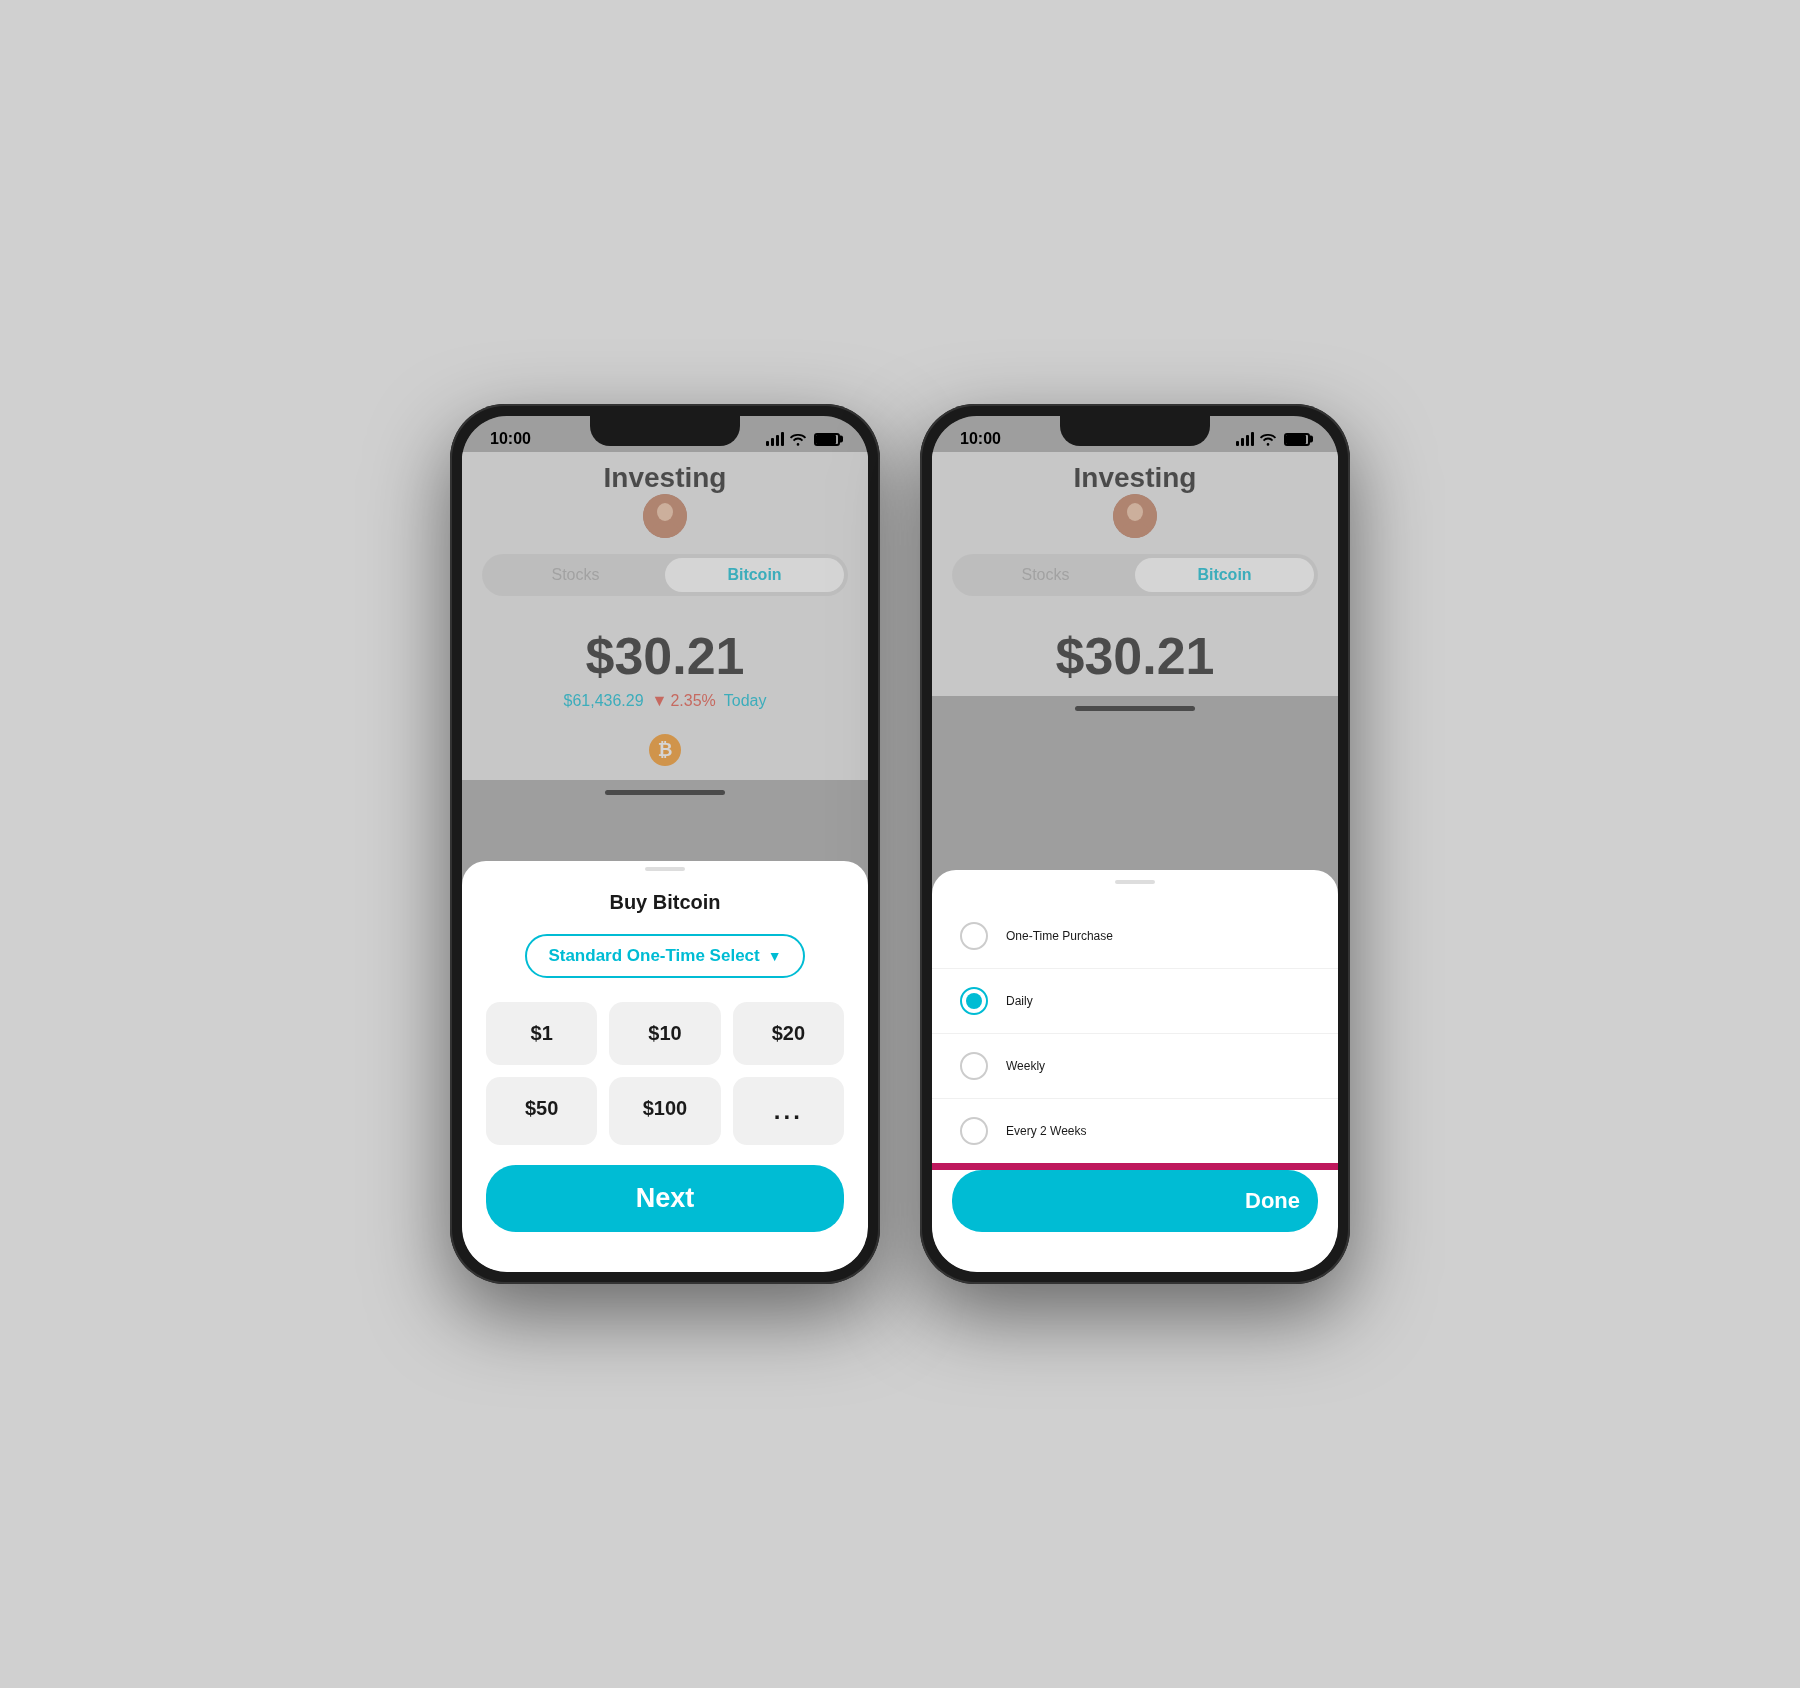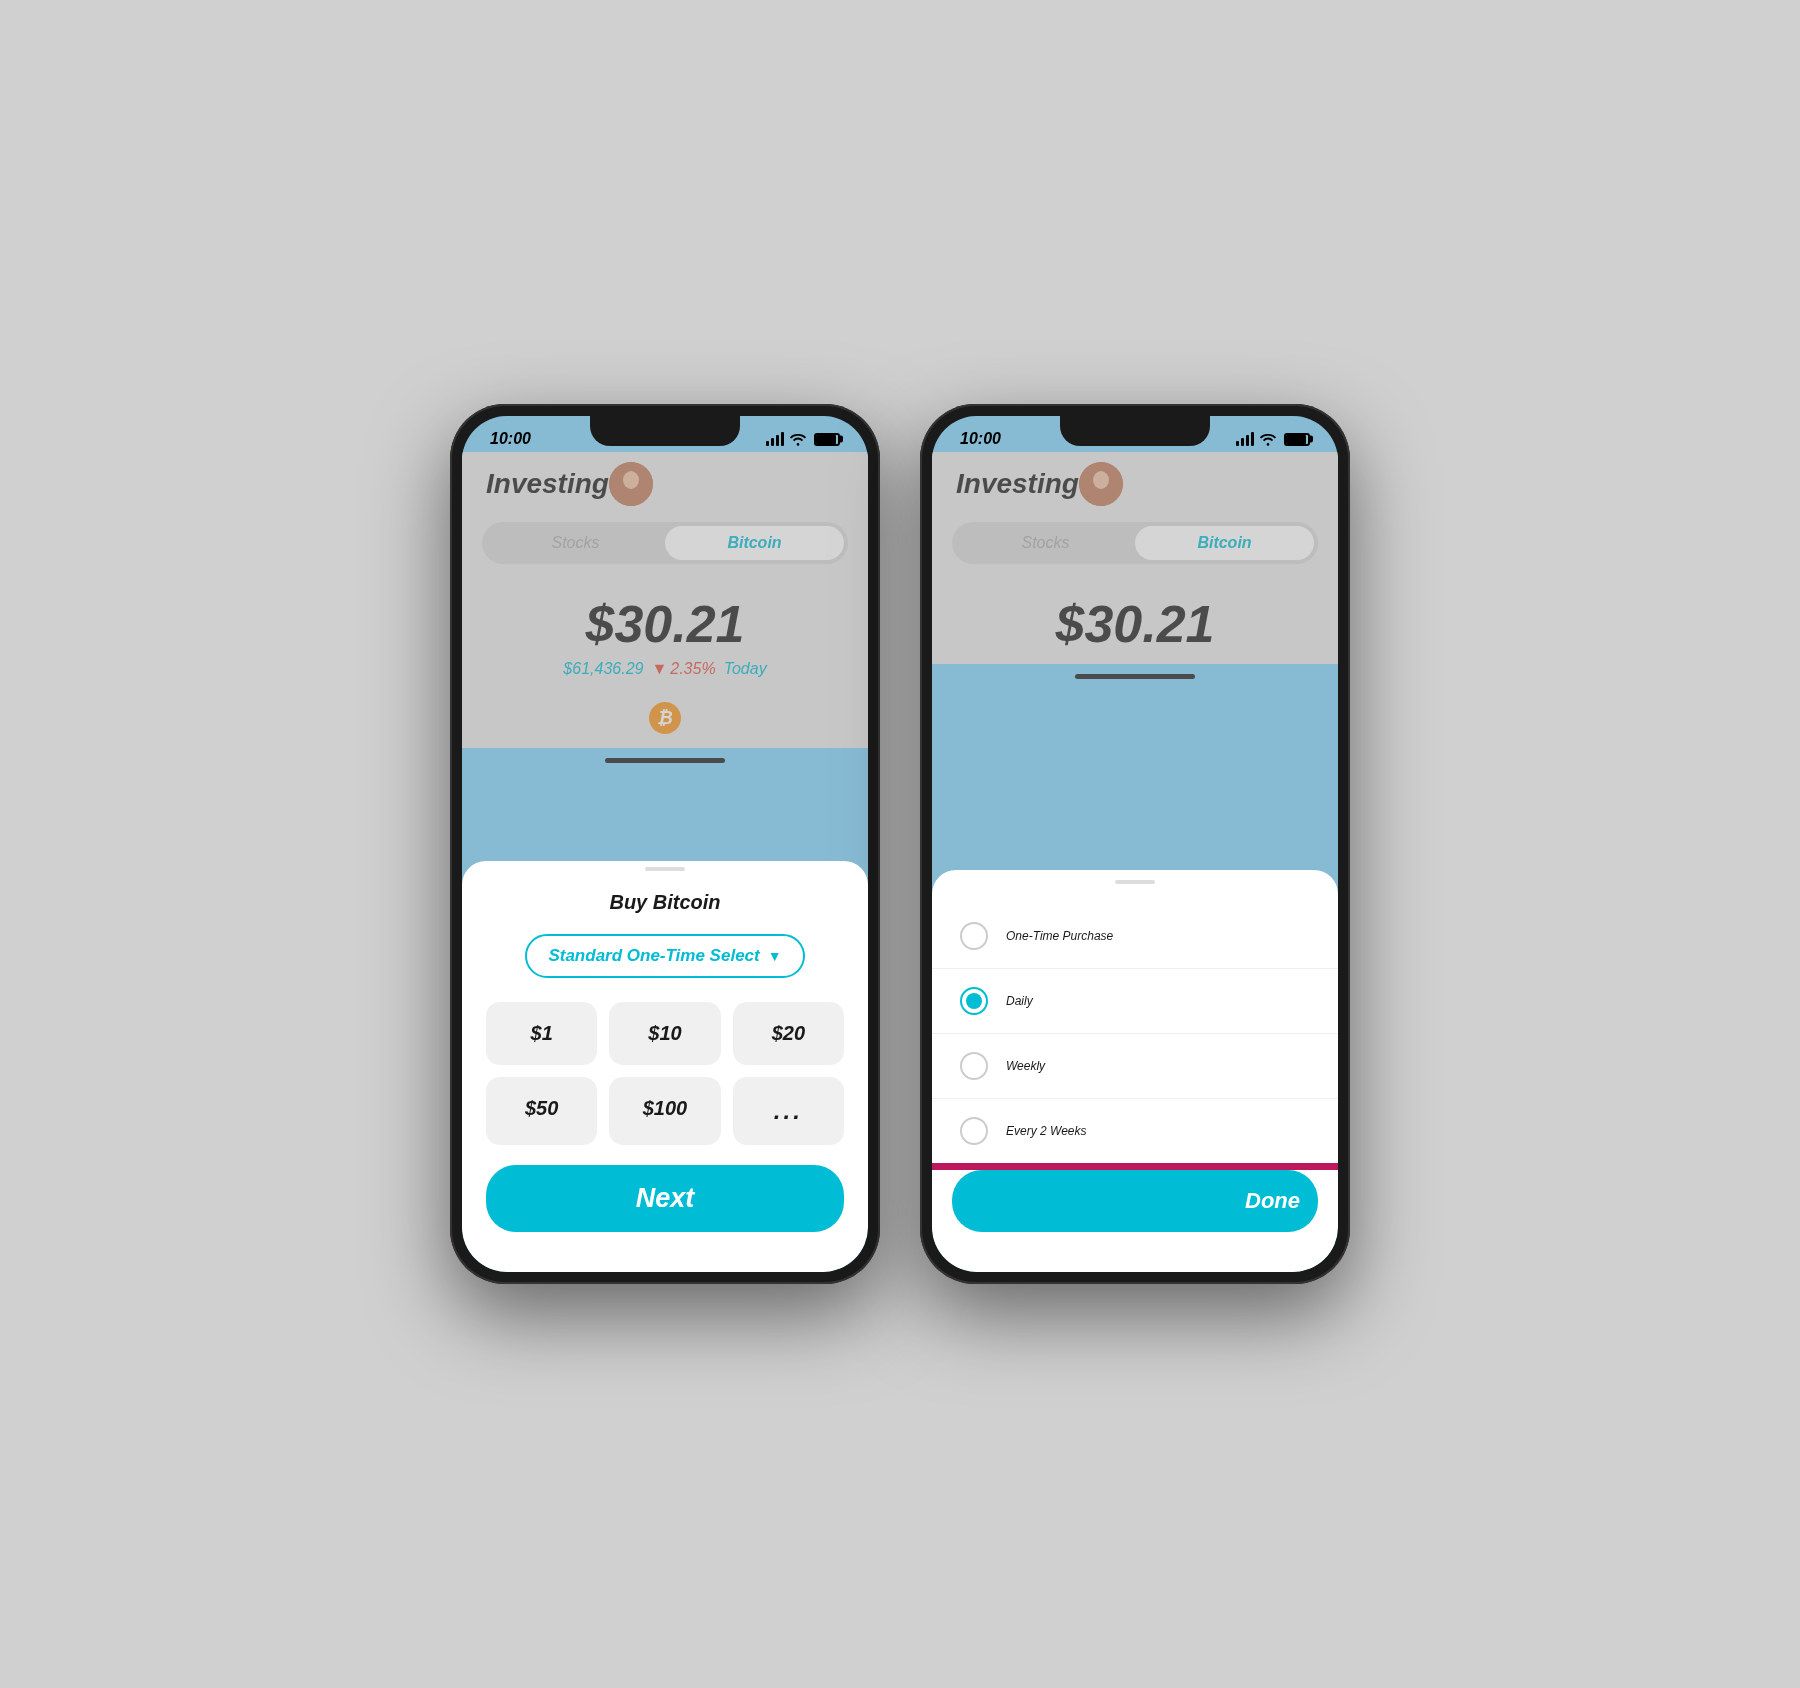--- a/index.html
+++ b/index.html
@@ -30,25 +30,24 @@
       background: #1a1a1a;
       border-radius: 55px;
       padding: 12px;
       position: relative;
       box-shadow: 0 30px 80px rgba(0,0,0,0.5), inset 0 0 0 2px #333;
     }
 
     .phone-screen {
       width: 100%;
       height: 100%;
-      background: #7dd3fc;
+      background: #a3a3a3;
       border-radius: 45px;
       overflow: hidden;
       position: relative;
-      font-style: italic;
     }
 
     
     .notch {
       position: absolute;
       top: 0;
       left: 50%;
       transform: translateX(-50%);
       width: 150px;
       height: 30px;
@@ -125,23 +124,24 @@
 
     
     .app-bg {
       padding: 0 20px;
       background: #e8e8e8;
       position: relative;
     }
 
     .app-header {
       display: flex;
-      justify-content: flex-start;
+      justify-content: flex-end;
       align-items: center;
       padding: 10px 4px 16px;
+      flex-direction: column;
     }
 
     .app-title {
       font-size: 28px;
       font-weight: 700;
       color: #1a1a1a;
     }
 
     .avatar {
       width: 44px;

